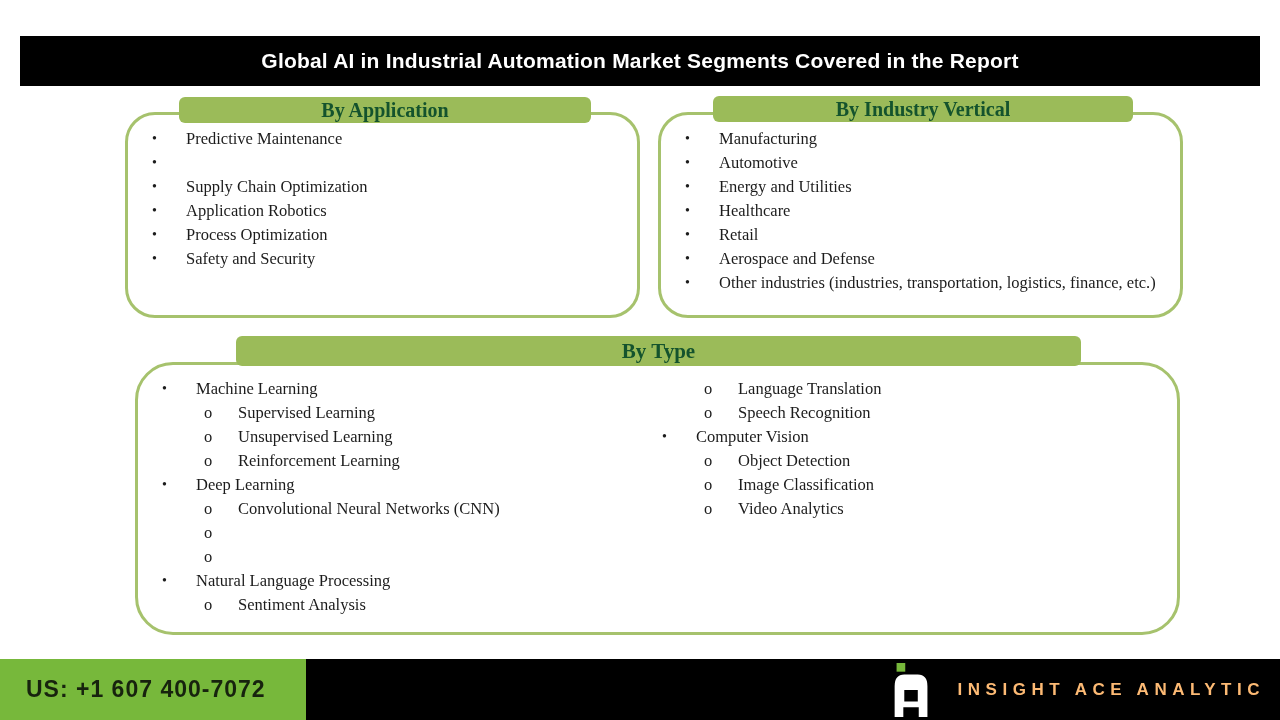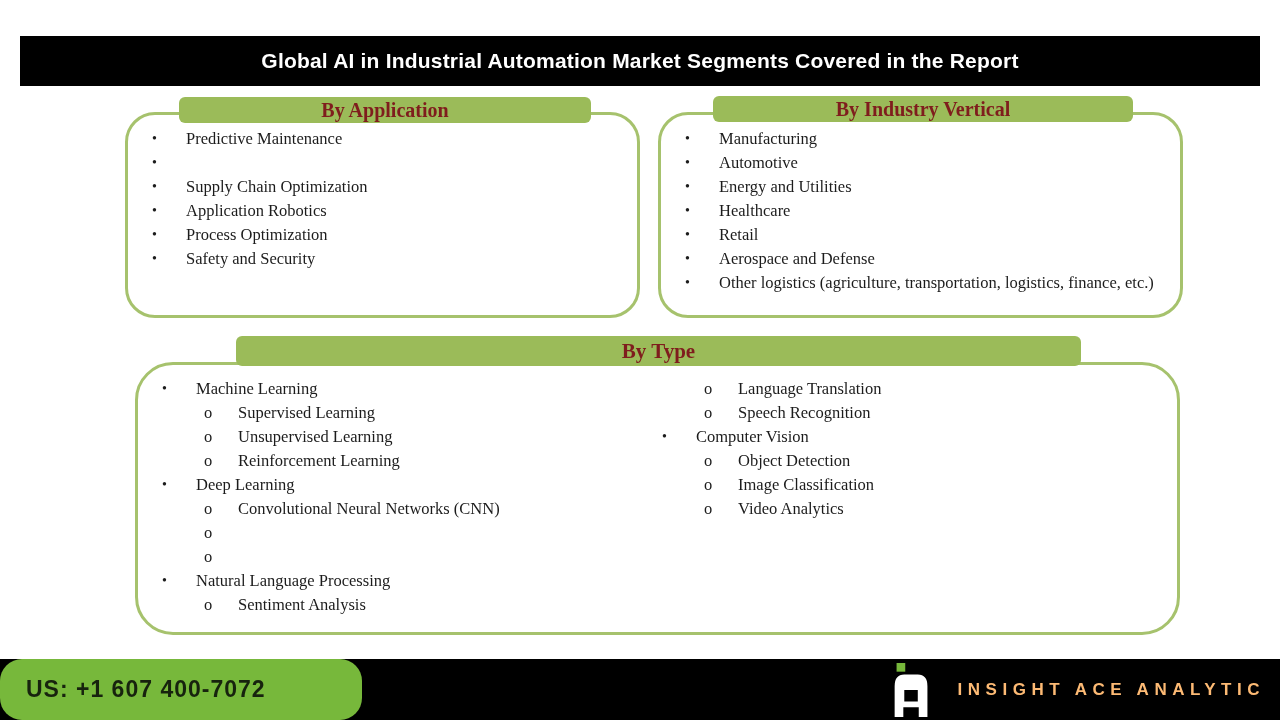--- a/index.html
+++ b/index.html
@@ -23,21 +23,21 @@
   
   .seg-box {
     position:absolute; background:#ffffff;
     border:3px solid #a6c26d; border-radius:30px;
   }
   .seg-header {
     position:absolute; background:#9bbb59; border-radius:6px;
     display:flex; align-items:center; justify-content:center; z-index:2;
   }
   .seg-header .seg-title {
-    font-weight:bold; font-size:20px; color:#7f1d1d;
+    font-weight:bold; font-size:20px; color:#14532d;
   }
   .box-application  { left:125px; top:112px; width:515px; height:206px; }
   .box-application .seg-header { left:51px;  top:-18px; width:412px; height:26px; }
   .box-industry     { left:658px; top:112px; width:525px; height:206px; }
   .box-industry .seg-header    { left:52px;  top:-19px; width:420px; height:26px; }
   .box-type         { left:135px; top:362px; width:1045px; height:273px; border-radius:38px; }
   .box-type .seg-header        { left:98px;  top:-29px; width:845px; height:30px; }
   .box-type .seg-header .seg-title { font-size:21px; }
 
   .seg-list { padding-top:12px; }
@@ -48,22 +48,22 @@
   .li.l2 { padding-left:66px; }
   .li .label { flex:1 1 auto; padding-right:14px; }
 
   .type-cols { display:flex; padding-top:12px; }
   .type-col-left  { width:500px; }
   .type-col-right { flex:1; }
 
   
   .footer { position:absolute; left:0; right:0; top:659px; bottom:0; background:#000000; }
   .phone-block {
-    position:absolute; left:0; top:0; bottom:0; width:362px;
-    background:#77b83b; display:flex; align-items:center; padding-left:26px;border-radius:22px;
+    position:absolute; left:0; top:0; bottom:0; width:306px;
+    background:#77b83b; display:flex; align-items:center; padding-left:26px;
   }
   .phone-block .phone {
     font-family:"Liberation Sans", sans-serif; font-weight:bold;
     font-size:23px; letter-spacing:1px; color:#17230e;
   }
   .brand-block {
     position:absolute; right:15px; top:0; bottom:0;
     display:flex; align-items:center; gap:26px;
   }
   .brand-block .brand {
@@ -136,21 +136,21 @@
         <div class="li l1">
           <span class="bullet">•</span>
           <span class="label">Retail</span>
         </div>
         <div class="li l1">
           <span class="bullet">•</span>
           <span class="label">Aerospace and Defense</span>
         </div>
         <div class="li l1">
           <span class="bullet">•</span>
-          <span class="label">Other logistics (agriculture, transportation, logistics, finance, etc.)</span>
+          <span class="label">Other industries (industries, transportation, logistics, finance, etc.)</span>
         </div>
       </div>
   </div>
 
   <div class="seg-box box-type">
     <div class="seg-header">
       <span class="seg-title">By Type</span>
     </div>
     <div class="type-cols">
       <div class="type-col-left">

